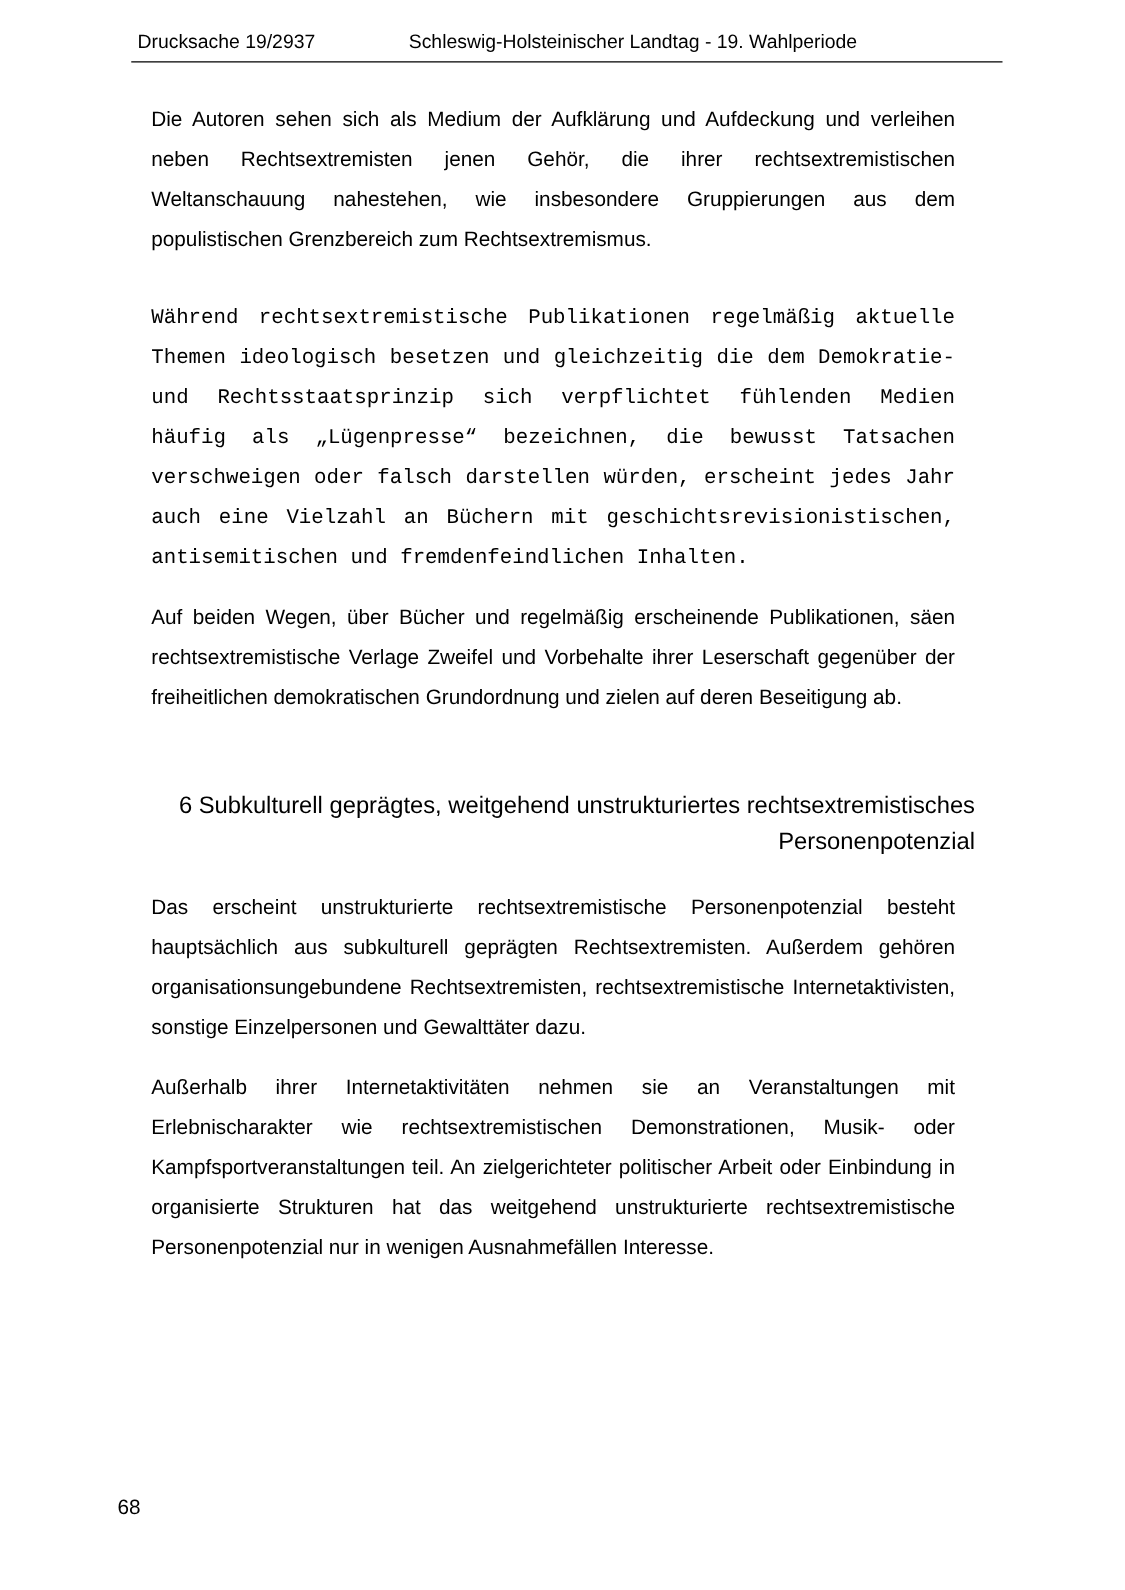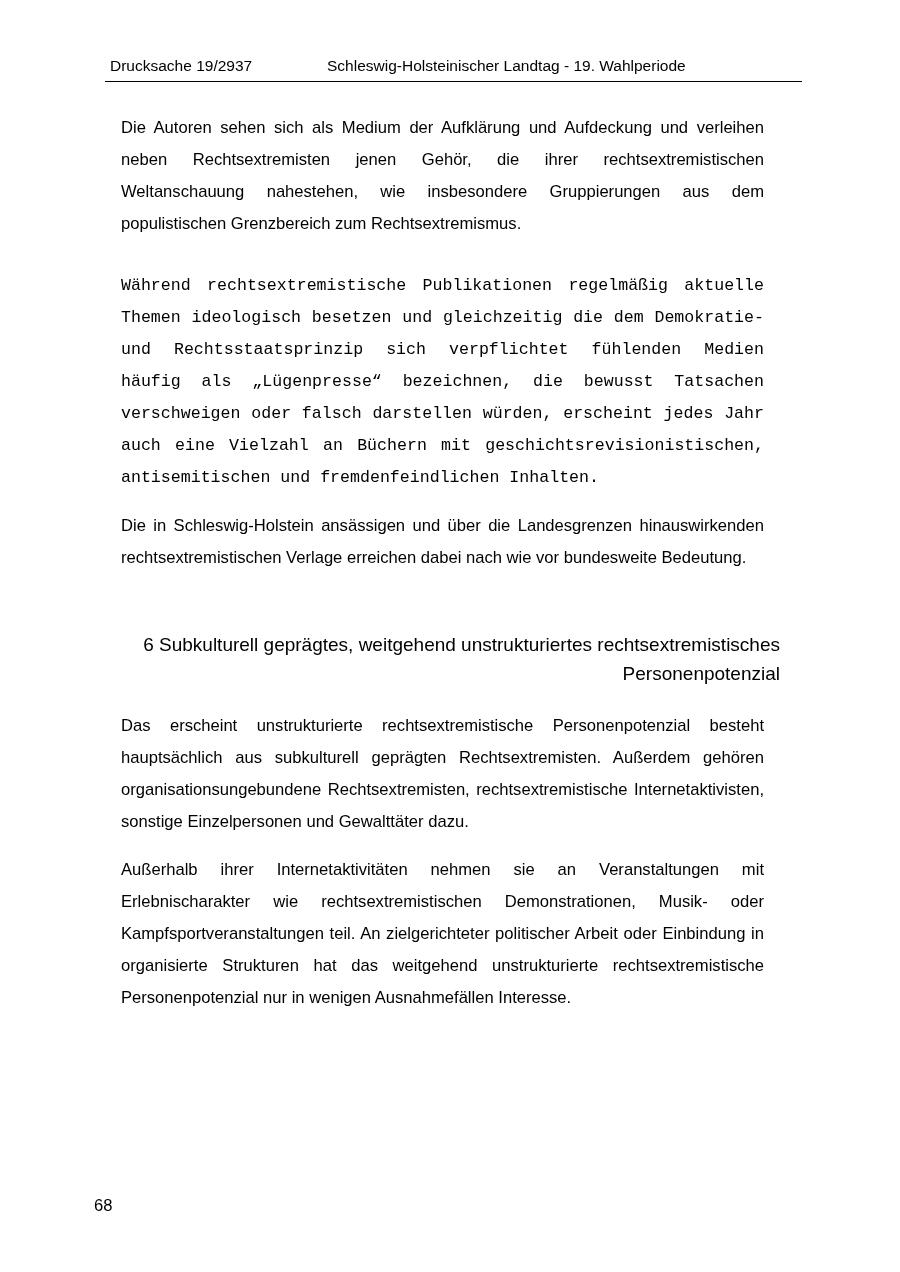--- a/index.html
+++ b/index.html
@@ -25,21 +25,21 @@
     position: absolute;
     left: 105px;
     top: 0;
     width: 675px;
   }
 
   
   .runhead {
     position: relative;
     height: 34px;
-    margin-top: 56px;
+    margin-top: 24px;
     font-size: 15.5px;
     line-height: 20px;
     white-space: nowrap;
   }
   .runhead .rh-left {
     position: absolute;
     left: 5px;
     top: 0;
   }
   .runhead .rh-center {
@@ -115,22 +115,22 @@
       <span class="rh-center">Schleswig-Holsteinischer Landtag - 19. Wahlperiode</span>
       <div class="rh-rule"></div>
     </div>
 
     <div class="blocks">
 
       <p class="para block">Die Autoren sehen sich als Medium der Aufklärung und Aufdeckung und verleihen neben Rechtsextremisten jenen Gehör, die ihrer rechtsextremistischen Weltanschauung nahestehen, wie insbesondere Gruppierungen aus dem populistischen Grenzbereich zum Rechtsextremismus.</p>
 
       <p class="para block spaced">Während rechtsextremistische Publikationen regelmäßig aktuelle Themen ideologisch besetzen und gleichzeitig die dem Demokratie- und Rechtsstaatsprinzip sich verpflichtet fühlenden Medien häufig als „Lügenpresse“ bezeichnen, die bewusst Tatsachen verschweigen oder falsch darstellen würden, erscheint jedes Jahr auch eine Vielzahl an Büchern mit geschichtsrevisionistischen, antisemitischen und fremdenfeindlichen Inhalten.</p>
 
+      <p class="para block">Auf beiden Wegen, über Bücher und regelmäßig erscheinende Publikationen, säen rechtsextremistische Verlage Zweifel und Vorbehalte ihrer Leserschaft gegenüber der freiheitlichen demokratischen Grundordnung und zielen auf deren Beseitigung ab.</p>
 
-      <p class="para block">Die in Schleswig-Holstein ansässigen und über die Landesgrenzen hinauswirkenden rechtsextremistischen Verlage erreichen dabei nach wie vor bundesweite Bedeutung.</p>
 
       <div class="heading-wrap">
         <h2 class="heading">6 Subkulturell geprägtes, weitgehend unstrukturiertes rechtsextremistisches Personenpotenzial</h2>
       </div>
 
       <p class="para block">Das erscheint unstrukturierte rechtsextremistische Personenpotenzial besteht hauptsächlich aus subkulturell geprägten Rechtsextremisten. Außerdem gehören organisationsungebundene Rechtsextremisten, rechtsextremistische Internetaktivisten, sonstige Einzelpersonen und Gewalttäter dazu.</p>
 
 
       <p class="para block">Außerhalb ihrer Internetaktivitäten nehmen sie an Veranstaltungen mit Erlebnischarakter wie rechtsextremistischen Demonstrationen, Musik- oder Kampfsportveranstaltungen teil. An zielgerichteter politischer Arbeit oder Einbindung in organisierte Strukturen hat das weitgehend unstrukturierte rechtsextremistische Personenpotenzial nur in wenigen Ausnahmefällen Interesse.</p>
 

